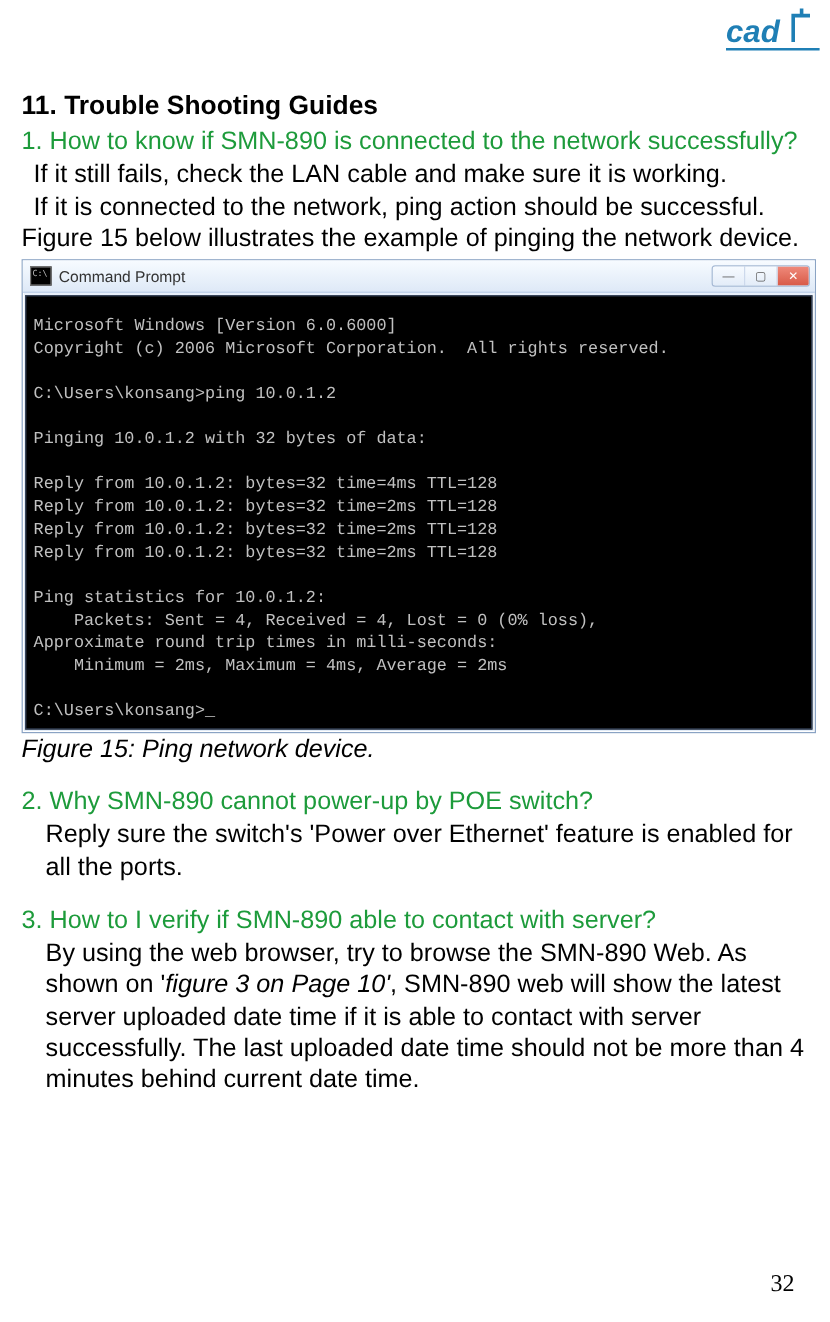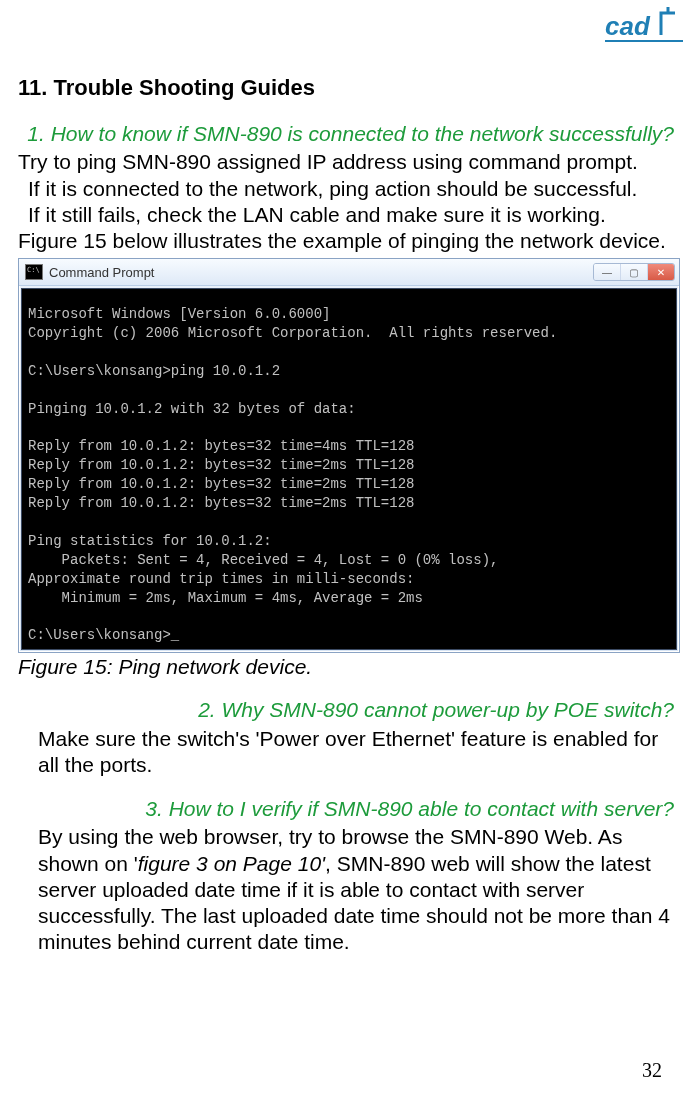--- a/index.html
+++ b/index.html
@@ -16,29 +16,27 @@
   }
   .logo {
     position: absolute;
     top: 5px;
     right: 7px;
   }
   .logo svg { display: block; }
   .section-title {
     font-weight: bold;
     font-size: 22px;
-    margin: 65px 0 20px 0;
+    margin: 65px 0 4px 0;
   }
   .q {
     color: #1d9b3b;
-    font-style: italic;
     font-size: 21px;
     line-height: 1.25;
     margin: 0 0 2px 0;
-    text-align: right;
   }
   .body-text {
     font-size: 21px;
     line-height: 1.25;
     margin: 0;
   }
   .indent { padding-left: 20px; }
   .indent-sm { padding-left: 10px; }
   .caption {
     text-align: left;
@@ -138,23 +136,22 @@
     <path d="M 56 30 L 56 8 L 70 8 M 63 8 L 63 2" stroke="#1f7fb5" stroke-width="3" fill="none"></path>
     <line x1="0" y1="36" x2="78" y2="36" stroke="#1f7fb5" stroke-width="2"></line>
   </svg>
 </div>
 
 <div class="page">
 
   <div class="section-title">11. Trouble Shooting Guides</div>
 
   <p class="q">1. How to know if SMN-890 is connected to the network successfully?</p>
-  <p class="body-text"> Try to ping SMN-890 assigned IP address using command prompt.</p>
+  <p class="body-text indent-sm">If it still fails, check the LAN cable and make sure it is working.</p>
   <p class="body-text indent-sm">If it is connected to the network, ping action should be successful.</p>
-  <p class="body-text indent-sm">If it still fails, check the LAN cable and make sure it is working.</p>
   <p class="body-text">Figure 15 below illustrates the example of pinging the network device.</p>
 
   <div class="cmd-window">
     <div class="cmd-titlebar">
       <span class="cmd-icon"></span>
       <span>Command Prompt</span>
       <div class="win-buttons">
         <div class="win-btn">—</div>
         <div class="win-btn">▢</div>
         <div class="win-btn close">✕</div>
@@ -176,21 +173,21 @@
     Packets: Sent = 4, Received = 4, Lost = 0 (0% loss),
 Approximate round trip times in milli-seconds:
     Minimum = 2ms, Maximum = 4ms, Average = 2ms
 
 C:\Users\konsang&gt;_</div>
   </div>
 
   <div class="caption">Figure 15: Ping network device.</div>
 
   <p class="q">2. Why SMN-890 cannot power-up by POE switch?</p>
-  <p class="body-text indent block">Make sure the switch's 'Power over Ethernet' feature is enabled for all the ports.</p>
+  <p class="body-text indent block">Reply sure the switch's 'Power over Ethernet' feature is enabled for all the ports.</p>
 
   <p class="q">3. How to I verify if SMN-890 able to contact with server?</p>
   <p class="body-text indent">
     <span>By using the web browser, try to browse the SMN-890 Web.  As shown on '</span><span class="ref-italic">figure 3 on Page 10'</span><span>, SMN-890 web will show the latest server uploaded date time if it is able to contact with server successfully. The last uploaded date time should not be more than 4 minutes behind current date time.</span>
   </p>
 
 </div>
 
 <div class="page-number">32</div>
 

